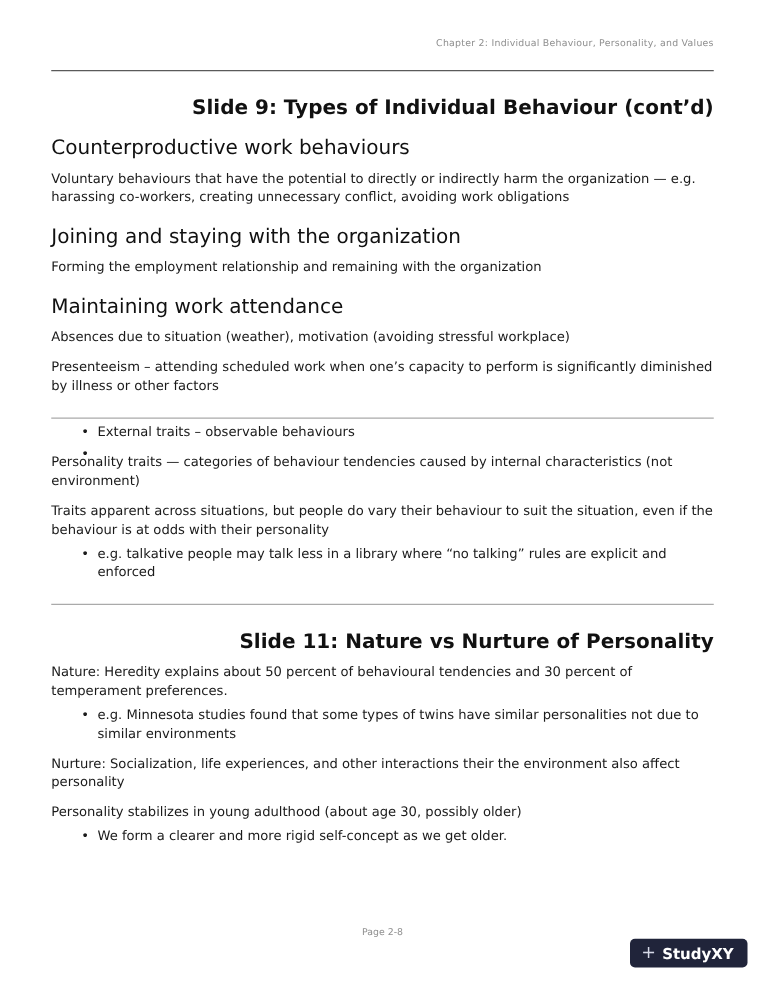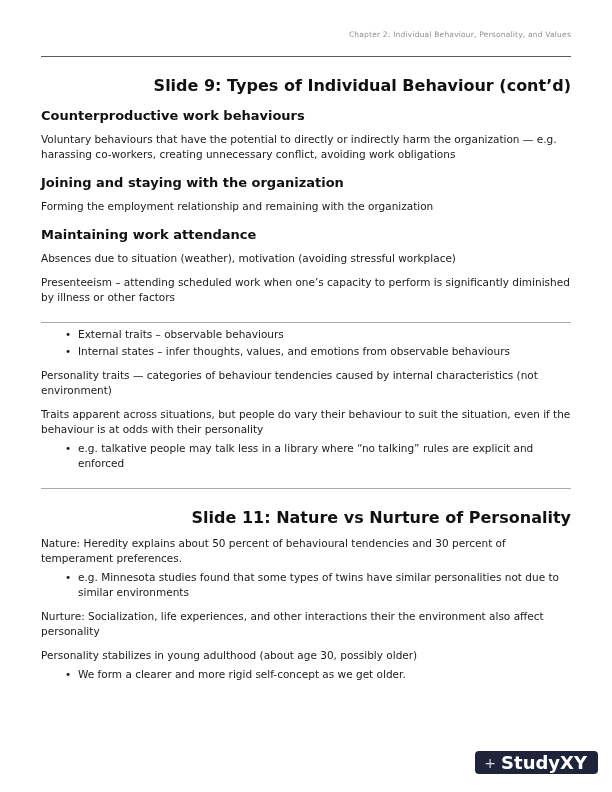--- a/index.html
+++ b/index.html
@@ -30,22 +30,22 @@
   }
   .rule-strong { border-top-color: #5a5a5a; }
   .section-title {
     font-size: 16px;
     font-weight: bold;
     margin: 19px 0 0 0;
     color: #111;
     text-align: right;
   }
   .subheading {
-    font-size: 13px;
-    font-weight: bold;
+    font-size: 16px;
+    font-weight: normal;
     margin: 13px 0 0 0;
     color: #111;
   }
   .paragraph {
     font-size: 10.5px;
     line-height: 15px;
     margin: 9px 0 0 0;
   }
   .bullets { margin: 4px 0 0 0; }
   .bullet {
@@ -79,21 +79,21 @@
     align-items: center;
     gap: 5px;
   }
   .brand-plus {
     color: #d6d9e8;
     font-size: 14px;
     font-weight: 400;
     line-height: 1;
     transform: translateY(-0.5px);
   }
-  .brand-text { font-size: 18px; line-height: 1; color: #ffffff; }
+  .brand-text { font-size: 12px; line-height: 1; color: #ffffff; }
   .brand-study { font-weight: 600; }
   .brand-xy { font-weight: 800; }
 </style>
 </head>
 <body>
 
 <div class="page">
   <div class="page-header">Chapter 2: Individual Behaviour, Personality, and Values</div>
 
   <div>
@@ -102,38 +102,39 @@
       <p class="subheading">Counterproductive work behaviours</p>
       <p class="paragraph">Voluntary behaviours that have the potential to directly or indirectly harm the organization — e.g. harassing co-workers, creating unnecessary conflict, avoiding work obligations</p>
       <p class="subheading">Joining and staying with the organization</p>
       <p class="paragraph">Forming the employment relationship and remaining with the organization</p>
       <p class="subheading">Maintaining work attendance</p>
       <p class="paragraph">Absences due to situation (weather), motivation (avoiding stressful workplace)</p>
       <p class="paragraph">Presenteeism – attending scheduled work when one’s capacity to perform is significantly diminished by illness or other factors</p>
       <div class="rule"></div>
       <div class="bullets">
         <div class="bullet"><span class="dot">•</span><span class="bullet-text">External traits – observable behaviours</span></div>
-        <div class="bullet"><span class="dot">•</span><span class="bullet-text">Internal states – infer thoughts, values, and emotions from observable behaviours</span></div>
+        <div class="bullet"><span class="dot">•</span></div>
       </div>
       <p class="paragraph">Personality traits — categories of behaviour tendencies caused by internal characteristics (not environment)</p>
       <p class="paragraph">Traits apparent across situations, but people do vary their behaviour to suit the situation, even if the behaviour is at odds with their personality</p>
       <div class="bullets">
         <div class="bullet"><span class="dot">•</span><span class="bullet-text">e.g. talkative people may talk less in a library where “no talking” rules are explicit and enforced</span></div>
       </div>
       <div class="rule"></div>
       <h2 class="section-title">Slide 11: Nature vs Nurture of Personality</h2>
       <p class="paragraph">Nature: Heredity explains about 50 percent of behavioural tendencies and 30 percent of temperament preferences.</p>
       <div class="bullets">
         <div class="bullet"><span class="dot">•</span><span class="bullet-text">e.g. Minnesota studies found that some types of twins have similar personalities not due to similar environments</span></div>
       </div>
       <p class="paragraph">Nurture: Socialization, life experiences, and other interactions their the environment also affect personality</p>
       <p class="paragraph">Personality stabilizes in young adulthood (about age 30, possibly older)</p>
       <div class="bullets">
         <div class="bullet"><span class="dot">•</span><span class="bullet-text">We form a clearer and more rigid self-concept as we get older.</span></div>
       </div>
     </div>
 
+  <div class="page-footer">Page 2-8</div>
 
   <div class="brand-logo">
     <span class="brand-plus">+</span>
     <span class="brand-text"><span class="brand-study">Study</span><span class="brand-xy">XY</span></span>
   </div>
 </div>
 
 </body></html>

